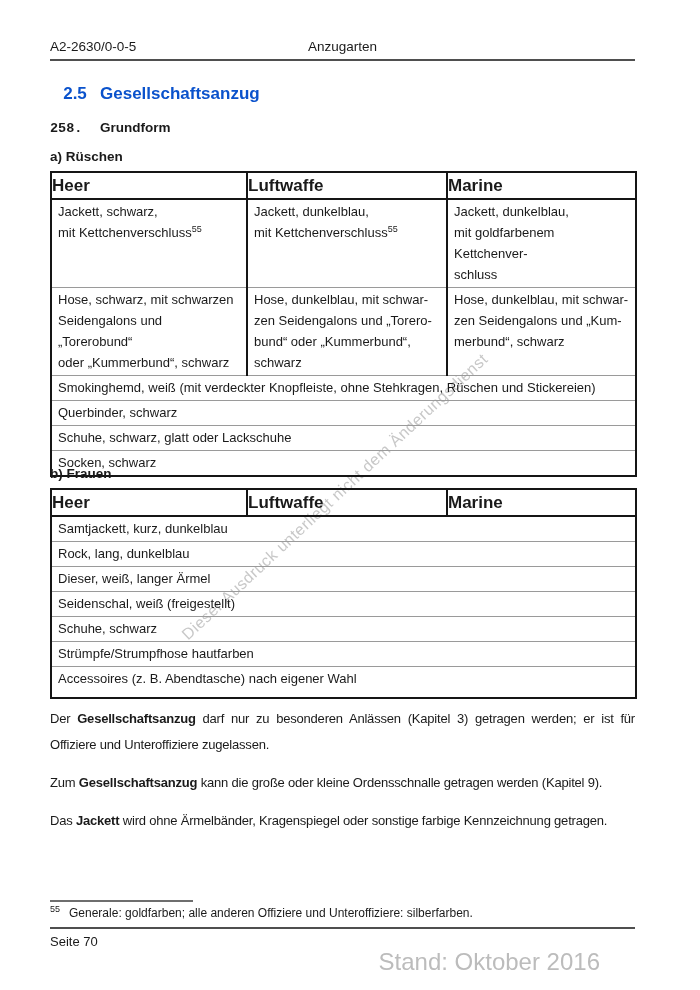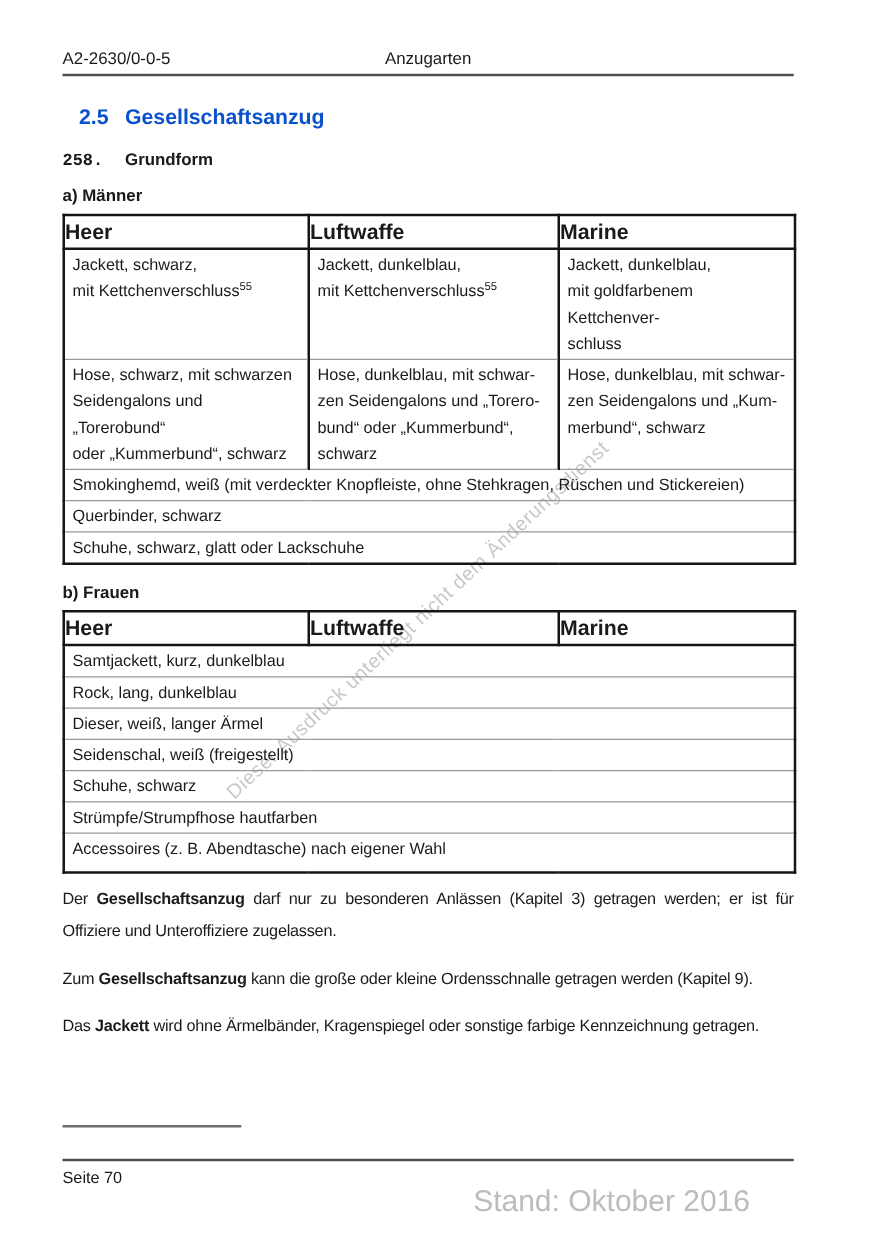--- a/index.html
+++ b/index.html
@@ -89,21 +89,21 @@
   <div class="hdr-rule"></div>
 
   <div class="sec">
     <span class="num">2.5</span><span>Gesellschaftsanzug</span>
   </div>
 
   <div class="item">
     <span class="num">258.</span><span>Grundform</span>
   </div>
 
-  <div class="tbl-label lbl-a">a) Männer</div>
+  <div class="tbl-label lbl-a">a) Rüschen</div>
 
   <table class="dtab t1">
     <colgroup>
         <col style="width:196px">
         <col style="width:200px">
         <col style="width:189px">
       </colgroup>
     <thead>
       <tr>
         <th>Heer</th>
@@ -135,20 +135,23 @@
       </tr>
       <tr class="full">
           <td colspan="3">Smokinghemd, weiß (mit verdeckter Knopfleiste, ohne Stehkragen, Rüschen und Stickereien)</td>
         </tr>
       <tr class="full">
           <td colspan="3">Querbinder, schwarz</td>
         </tr>
       <tr class="full">
           <td colspan="3">Schuhe, schwarz, glatt oder Lackschuhe</td>
         </tr>
+      <tr class="full">
+          <td colspan="3">Socken, schwarz</td>
+        </tr>
     </tbody>
   </table>
 
   <div class="tbl-label lbl-b">b) Frauen</div>
 
   <table class="dtab t2">
     <colgroup>
         <col style="width:196px">
         <col style="width:200px">
         <col style="width:189px">
@@ -185,18 +188,21 @@
     </tbody>
   </table>
 
   <div class="paras">
     <p><span>Der </span><b>Gesellschaftsanzug</b><span> darf nur zu besonderen Anlässen (Kapitel 3) getragen werden; er ist für Offiziere und Unteroffiziere zugelassen.</span></p>
     <p><span>Zum </span><b>Gesellschaftsanzug</b><span> kann die große oder kleine Ordensschnalle getragen werden (Kapitel 9).</span></p>
     <p><span>Das </span><b>Jackett</b><span> wird ohne Ärmelbänder, Kragenspiegel oder sonstige farbige Kennzeichnung getragen.</span></p>
   </div>
 
   <div class="fn-rule"></div>
+  <div class="fn">
+    <sup>55</sup><span>Generale: goldfarben; alle anderen Offiziere und Unteroffiziere: silberfarben.</span>
+  </div>
 
   <div class="ft-rule"></div>
   <div class="seite">Seite 70</div>
   <div class="stand">Stand: Oktober 2016</div>
 
 </div>
 
 </body></html>

